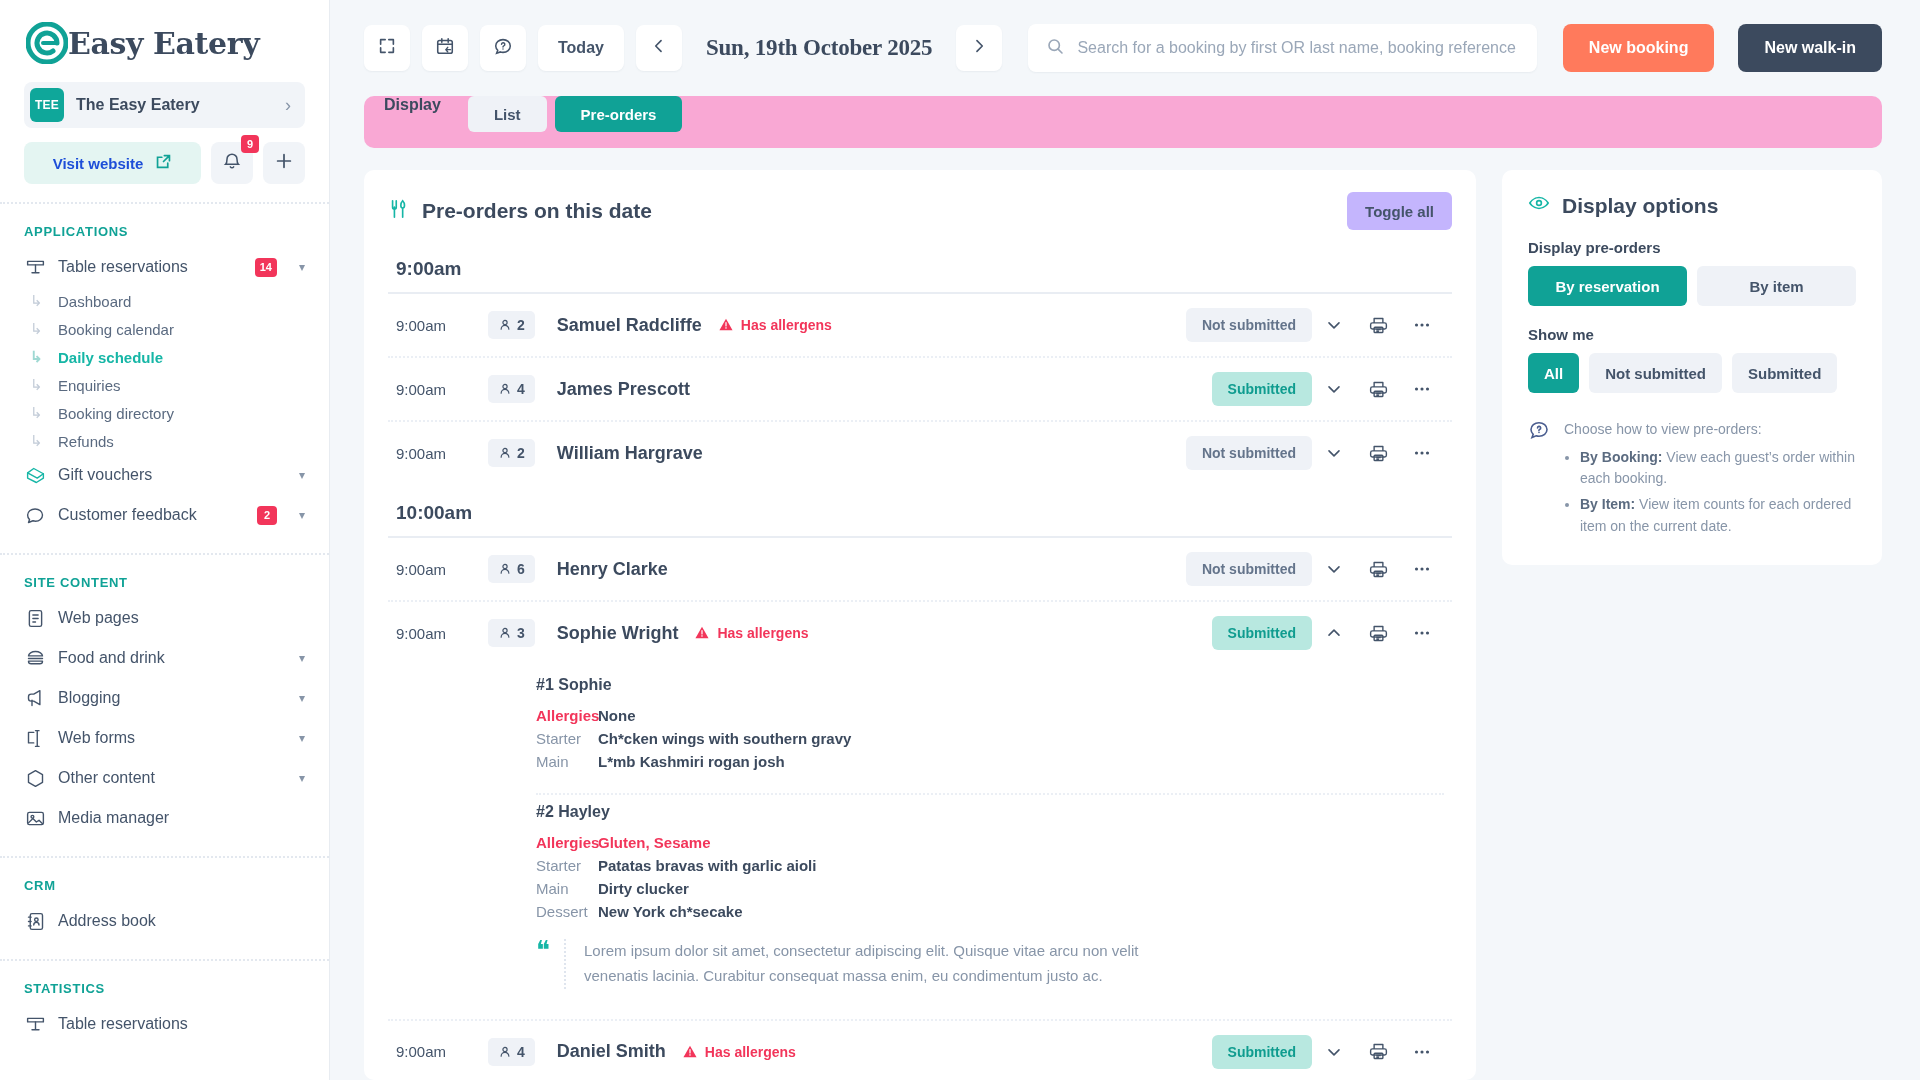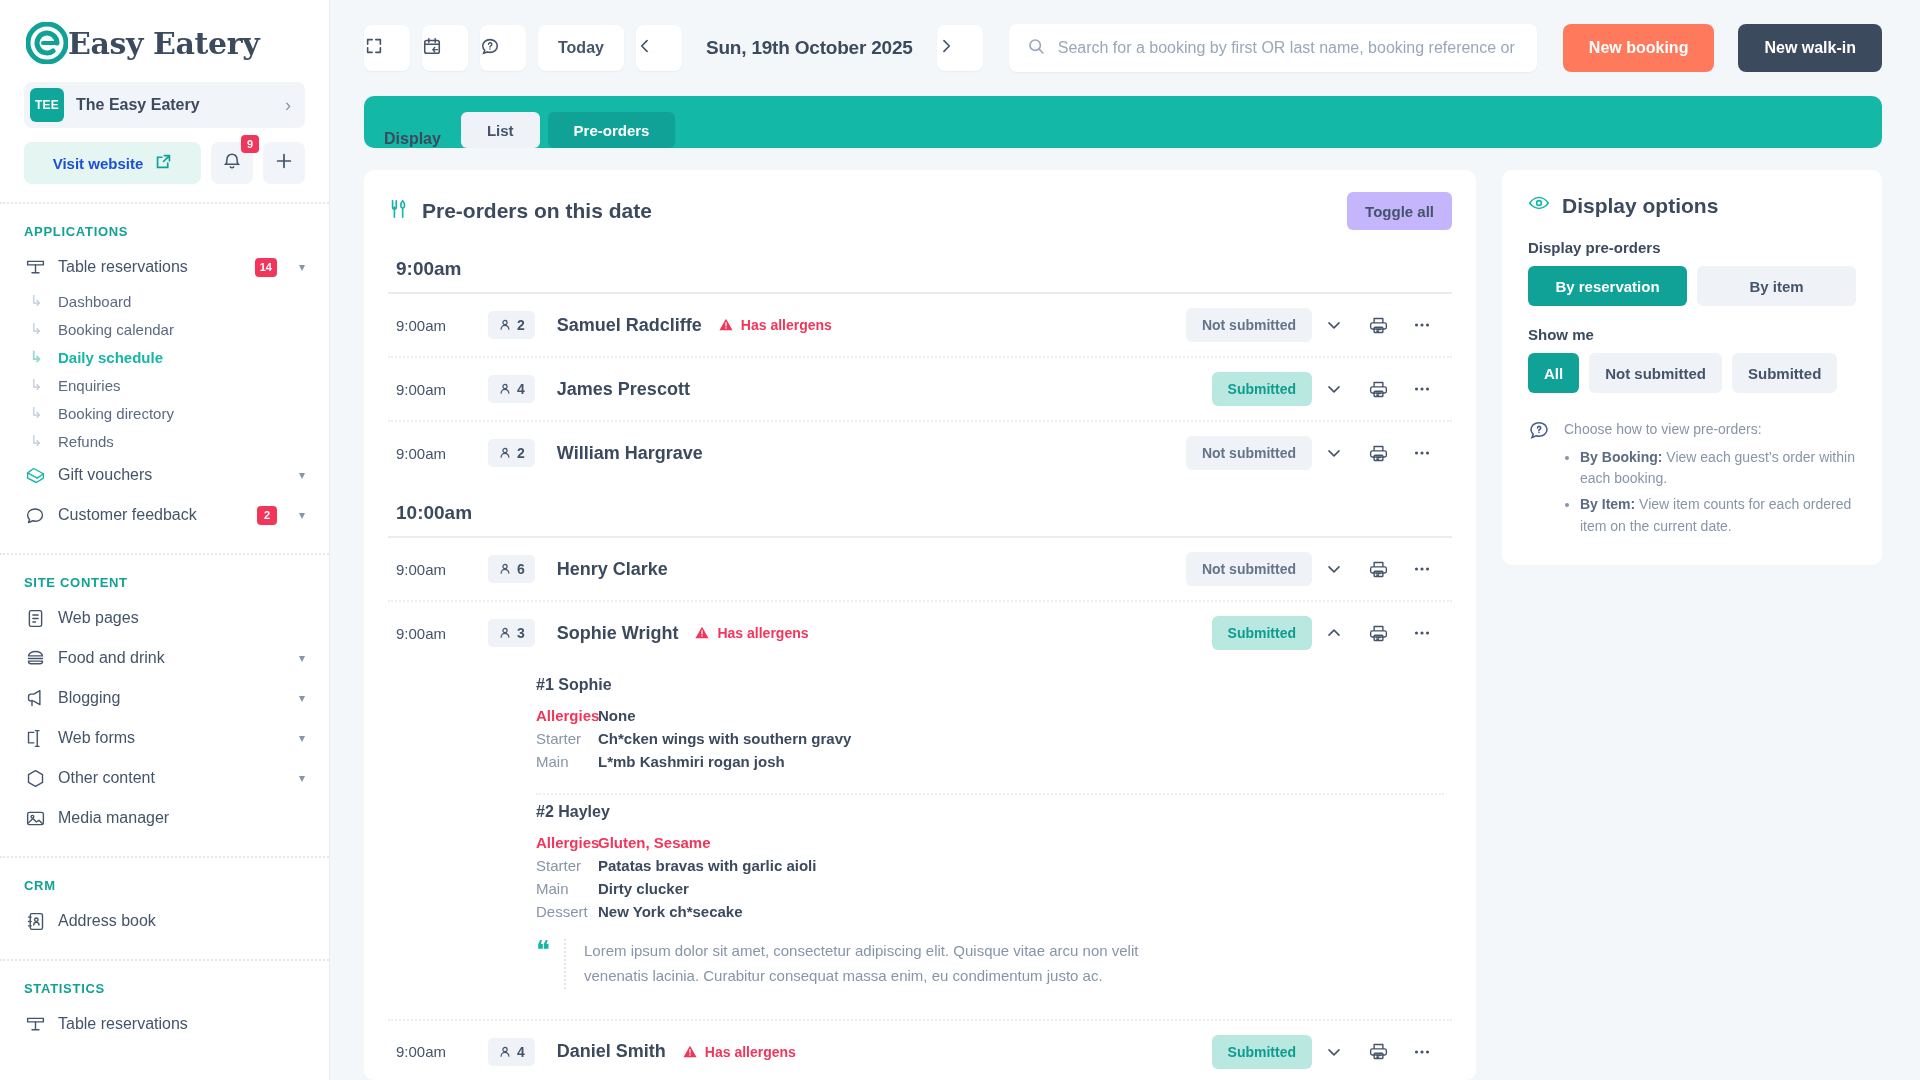--- a/index.html
+++ b/index.html
@@ -74,26 +74,26 @@
   }
   .sub-item .arrow { color: #c3ccd8; font-size: 15px; width: 18px; }
   .sub-item.active { color: #16b6a6; font-weight: 600; }
   .sub-item.active .arrow { color: #9fd9d3; }
 
   
   .main { flex: 1; height: 1080px; display: flex; flex-direction: column; overflow: hidden; background: #f4f7fa; }
   .topbar { height: 96px; display: flex; align-items: center; padding: 0 38px 0 34px; gap: 12px; flex: 0 0 96px; }
   .tool-btn {
     height: 46px; min-width: 46px; background: #fff; border-radius: 8px;
-    display: flex; align-items: center; cursor: pointer;
+    display: flex; align-items: center; justify-content: center; cursor: pointer;
     color: #44546a; font-size: 16px; font-weight: 600; box-shadow: 0 1px 2px rgba(40,60,90,.06);
   }
   .tool-btn.today { padding: 0 20px; }
   .date-title {
-    font-family: Liberation Sans, sans-serif; font-size: 19px; font-weight: 700; color: #3c4a5e;
+    font-family: Liberation Serif, serif; font-size: 23px; font-weight: 700; color: #3c4a5e;
     padding: 0 12px; white-space: nowrap; letter-spacing: -0.2px;
   }
   .search-wrap {
     flex: 1; height: 48px; background: #fff; border-radius: 8px; display: flex; align-items: center;
     gap: 12px; padding: 0 18px; margin: 0 14px; box-shadow: 0 1px 2px rgba(40,60,90,.06);
   }
   .search-wrap input {
     border: none; outline: none; flex: 1; font-size: 16px; color: #44546a;
     font-family: "Liberation Sans", sans-serif; background: transparent;
   }
@@ -102,22 +102,22 @@
     height: 48px; padding: 0 26px; background: #ff7a5c; color: #fff; border-radius: 8px;
     display: flex; align-items: center; justify-content: center; font-size: 16px; font-weight: 600; cursor: pointer;
   }
   .btn-dark {
     height: 48px; padding: 0 26px; background: #3c4a5e; color: #fff; border-radius: 8px;
     display: flex; align-items: center; justify-content: center; font-size: 16px; font-weight: 600; cursor: pointer;
     margin-left: 12px;
   }
 
   .display-bar {
-    margin: 0 38px 0 34px; background: #14b8a6; border-radius: 10px; height: 52px;
-    display: flex; align-items: flex-end; padding: 0 20px; gap: 14px; flex: 0 0 52px;
+    margin: 0 38px 0 34px; background: #f9a8d4; border-radius: 10px; height: 52px;
+    display: flex; align-items: flex-start; padding: 0 20px; gap: 21px; flex: 0 0 52px;
   }
   .display-label { font-size: 16px; font-weight: 700; color: #3c4a5e; margin-right: 6px; }
   .seg {
     height: 36px; padding: 0 26px; border-radius: 6px; background: #eff2f7; color: #44546a;
     display: flex; align-items: center; justify-content: center; font-size: 15px; font-weight: 600; cursor: pointer;
   }
   .seg.active { background: #10a296; color: #fff; }
 
   .content-row { flex: 1; display: flex; gap: 26px; padding: 22px 38px 0 34px; overflow: hidden; }
 

